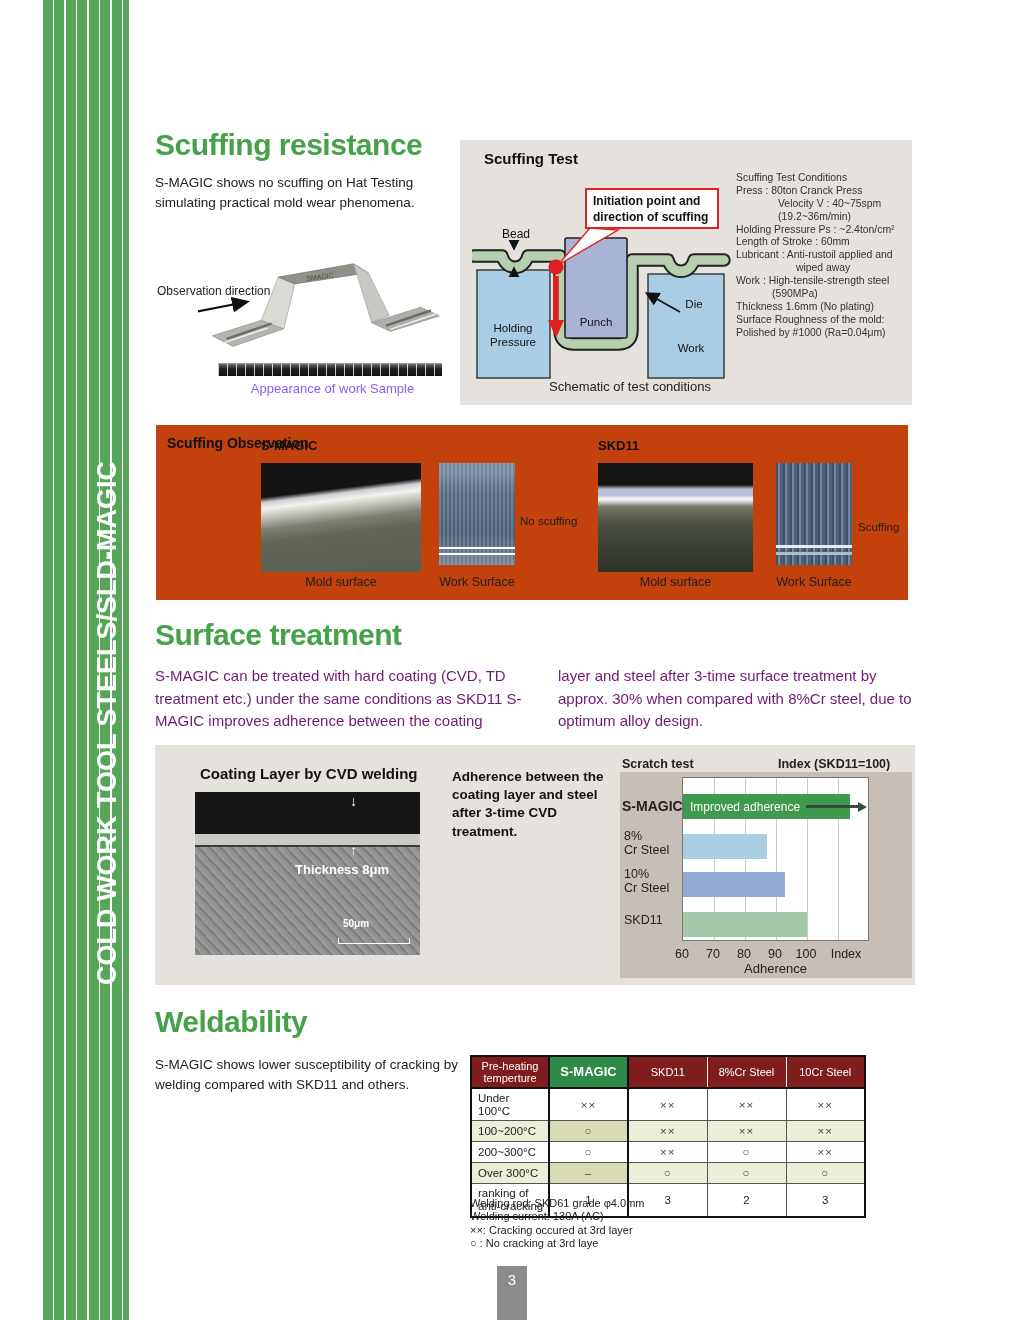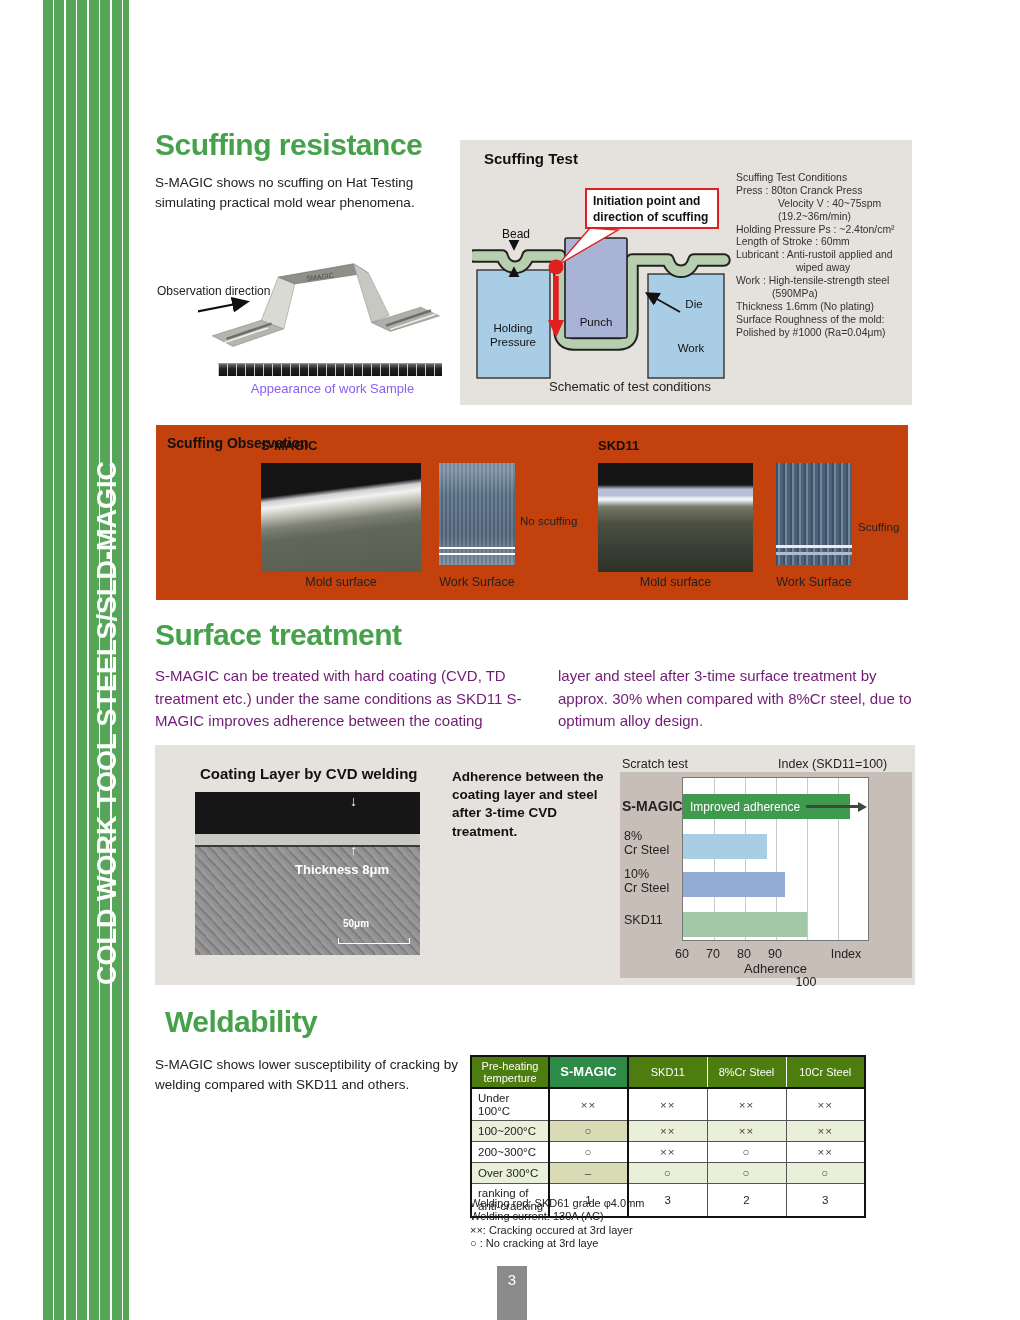--- a/index.html
+++ b/index.html
@@ -70,39 +70,39 @@
     background:
       linear-gradient(#161616 0 26%, rgba(22,22,22,0) 26%),
       linear-gradient(rgba(0,0,0,0) 0 26%, #c8c8c5 26% 32.5%, #3b3b3b 32.5% 34%, rgba(0,0,0,0) 34%),
       repeating-linear-gradient(47deg, #919191 0 3px, #7e7e7e 3px 5px, #999 5px 8px),
       repeating-linear-gradient(-33deg, rgba(0,0,0,.14) 0 2px, rgba(0,0,0,0) 2px 6px);
     background-color:#8a8a8a; }
   .cvd-anno { position:absolute; color:#fff; font-weight:bold; }
   .adh-note { position:absolute; left:452px; top:768px; width:168px; font-size:13.5px; font-weight:bold; color:#111; line-height:1.35; }
 
   
-  .chart-hd { position:absolute; font-size:12.5px; color:#222; }
+  .chart-hd { position:absolute; font-size:12.5px; color:#222;font-weight:bold; }
   .chart-block { position:absolute; left:620px; top:772px; width:292px; height:206px; background:#c7bfb7; }
   .plot { position:absolute; left:62px; top:5px; width:187px; height:164px; background:#fff; border:1px solid #777; }
   .gl { position:absolute; top:0; width:1px; height:100%; background:#c9c9c9; }
   .bar { position:absolute; left:0; height:25px; }
   .bar-anno { position:absolute; left:7px; top:0; height:25px; display:flex; align-items:center;
     color:#fff; font-size:12px; white-space:nowrap; }
   .bar-arrow-line { display:inline-block; width:52px; height:2.5px; background:#3b4a3e; margin-left:6px; }
   .bar-arrow-head { display:inline-block; width:0; height:0; border-left:9px solid #3b4a3e;
     border-top:5.5px solid transparent; border-bottom:5.5px solid transparent; }
   .cat-label { position:absolute; font-size:12.5px; color:#222; line-height:1.15; }
   .cat-bold { font-weight:bold; font-size:14px; }
   .xtick { position:absolute; top:175px; width:36px; text-align:center; font-size:12.5px; color:#222; }
   .xaxis-label { position:absolute; top:189px; left:62px; width:187px; text-align:center; font-size:13px; color:#222; }
 
   
   .wtable { position:absolute; left:470px; top:1055px; border-collapse:collapse; font-size:11.5px; color:#222;
     border:2px solid #111; }
-  .wtable th { background:#4d7c0f; color:#fff; font-weight:normal; font-size:11px; line-height:1.1;
+  .wtable th { background:#7f1d1d; color:#fff; font-weight:normal; font-size:11px; line-height:1.1;
     border:1px solid #fff; border-bottom:2px solid #111; padding:3px 2px; }
   .wtable th.smag-h { background:#2d8a47; font-weight:bold; font-size:13px; border-left:2px solid #111; border-right:2px solid #111; }
   .wtable td { border:1px solid #555; text-align:center; padding:3px 4px; height:21px; }
   .wtable td.rowlab { text-align:left; padding-left:6px; font-size:11.5px; line-height:1.1; }
   .wtable tr.shade td { background:#e9efd8; }
   .wtable td.smag { border-left:2px solid #111; border-right:2px solid #111; }
   .wtable tr.shade td.smag { background:#d9dbb4; }
   .wtable .sym { letter-spacing:1px; color:#444; }
   .w-col0 { width:78px; } .w-colN { width:79px; }
   .footnotes { position:absolute; left:470px; top:1197px; font-size:11px; color:#222; line-height:1.22; }
@@ -269,26 +269,26 @@
     </div>
     <div class="cat-label" style="left:4px; top:95px;">
       <div>10%</div>
         <div>Cr Steel</div>
     </div>
     <div class="cat-label" style="left:4px; top:141px;">SKD11</div>
     <div class="xtick" style="left:44px;">60</div>
     <div class="xtick" style="left:75px;">70</div>
     <div class="xtick" style="left:106px;">80</div>
     <div class="xtick" style="left:137px;">90</div>
-    <div class="xtick" style="left:168px;margin-top:28px;">100</div>
+    <div class="xtick" style="left:168px;">100</div>
     <div class="xtick" style="left:208px;">Index</div>
     <div class="xaxis-label">Adherence</div>
   </div>
 
-  <div class="h-green" style="left:165px; top:1005px;">Weldability</div>
+  <div class="h-green" style="left:155px; top:1005px;">Weldability</div>
   <div class="body-txt" style="left:155px; top:1055px; width:310px;">S-MAGIC shows lower susceptibility of cracking by welding compared with SKD11 and others.</div>
 
   <table class="wtable">
     <tbody>
         <tr>
       <th class="w-col0">Pre-heating temperture</th>
       <th class="w-colN smag-h">S-MAGIC</th>
       <th class="w-colN">SKD11</th>
       <th class="w-colN">8%Cr Steel</th>
       <th class="w-colN">10Cr Steel</th>

